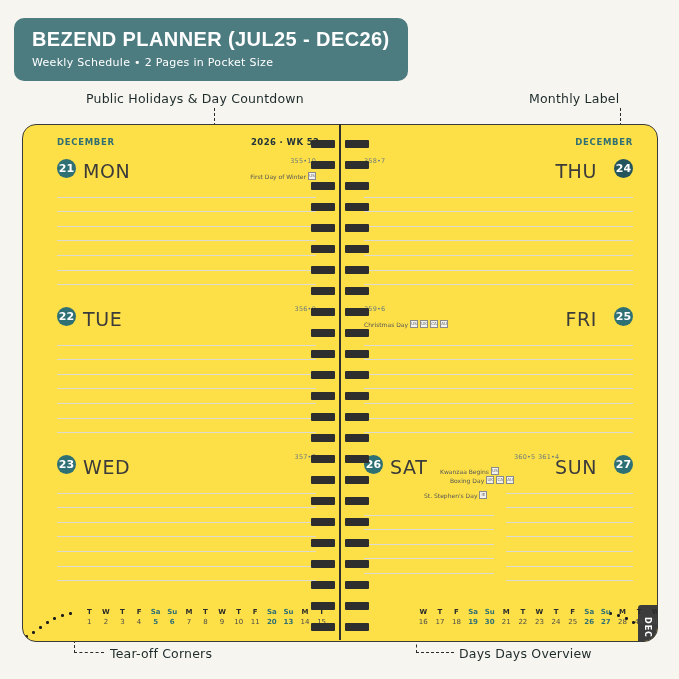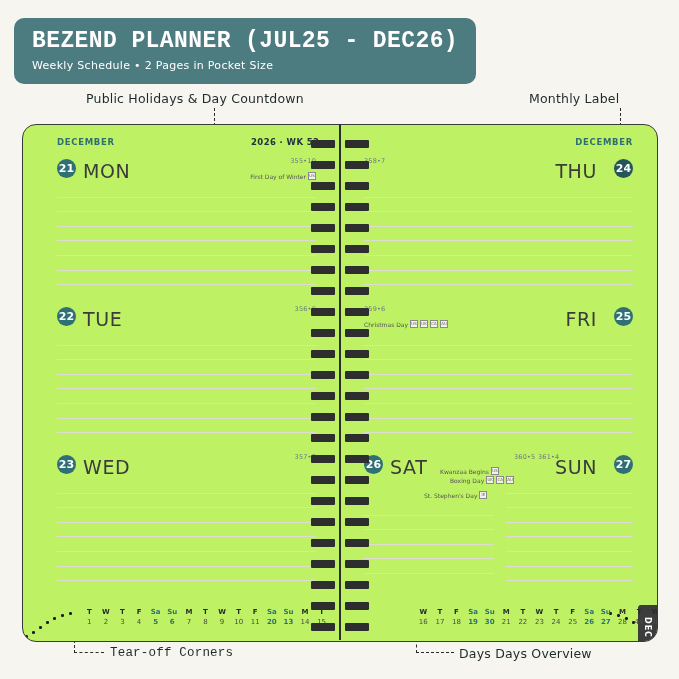--- a/index.html
+++ b/index.html
@@ -13,48 +13,48 @@
   }
   
   .banner{
     position:absolute;left:14px;top:18px;
     background:#4c7b80;
     border-radius:10px;
     padding:10px 18px 12px 18px;
     color:#ffffff;
   }
   .banner-title{
-    font-size:23px;font-weight:bold;letter-spacing:.4px;
-    font-family:Liberation Mono, monospace;
+    font-size:20px;font-weight:bold;letter-spacing:.4px;
+    font-family:Liberation Sans, sans-serif;
     white-space:nowrap;
   }
   .banner-sub{
     font-size:11px;margin-top:5px;letter-spacing:.3px;white-space:nowrap;
   }
   
   .callout{
     position:absolute;
     font-size:12.5px;
     color:#1d2b2b;
     letter-spacing:.2px;
     white-space:nowrap;
     font-family:"DejaVu Sans", sans-serif;
   }
   .c-holidays{left:86px;top:91px;}
   .c-monthly{left:529px;top:91px;}
-  .c-tear{left:110px;top:646px;font-family:Liberation Mono, monospace;}
+  .c-tear{left:110px;top:646px;}
   .c-overview{left:459px;top:646px;}
 
   .dashline{position:absolute;border-top:1.4px dashed #2b2b2b;}
   .dashvert{position:absolute;border-left:1.4px dashed #2b2b2b;}
 
   
   .planner{
     position:absolute;left:22px;top:124px;width:634px;height:516px;
-    background:#bef264;
+    background:#fde047;
     border:1.4px solid #3a3a3a;
     border-radius:14px;
     overflow:hidden;
   }
   .page{
     position:absolute;top:0;bottom:0;
   }
   .left-page{left:0;width:317px;}
   .right-page{left:317px;width:317px;}
 

